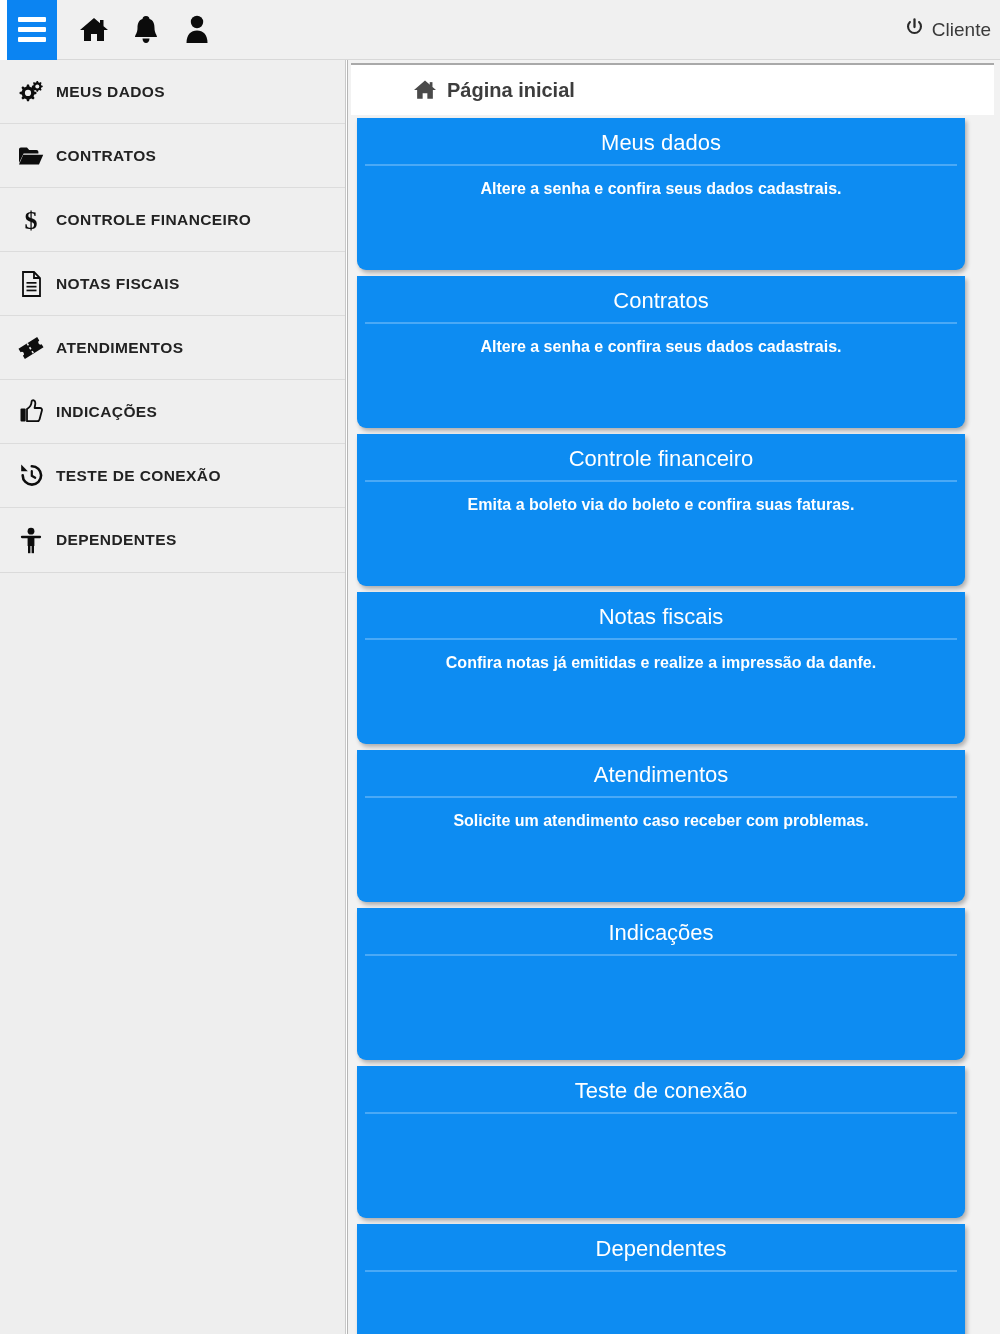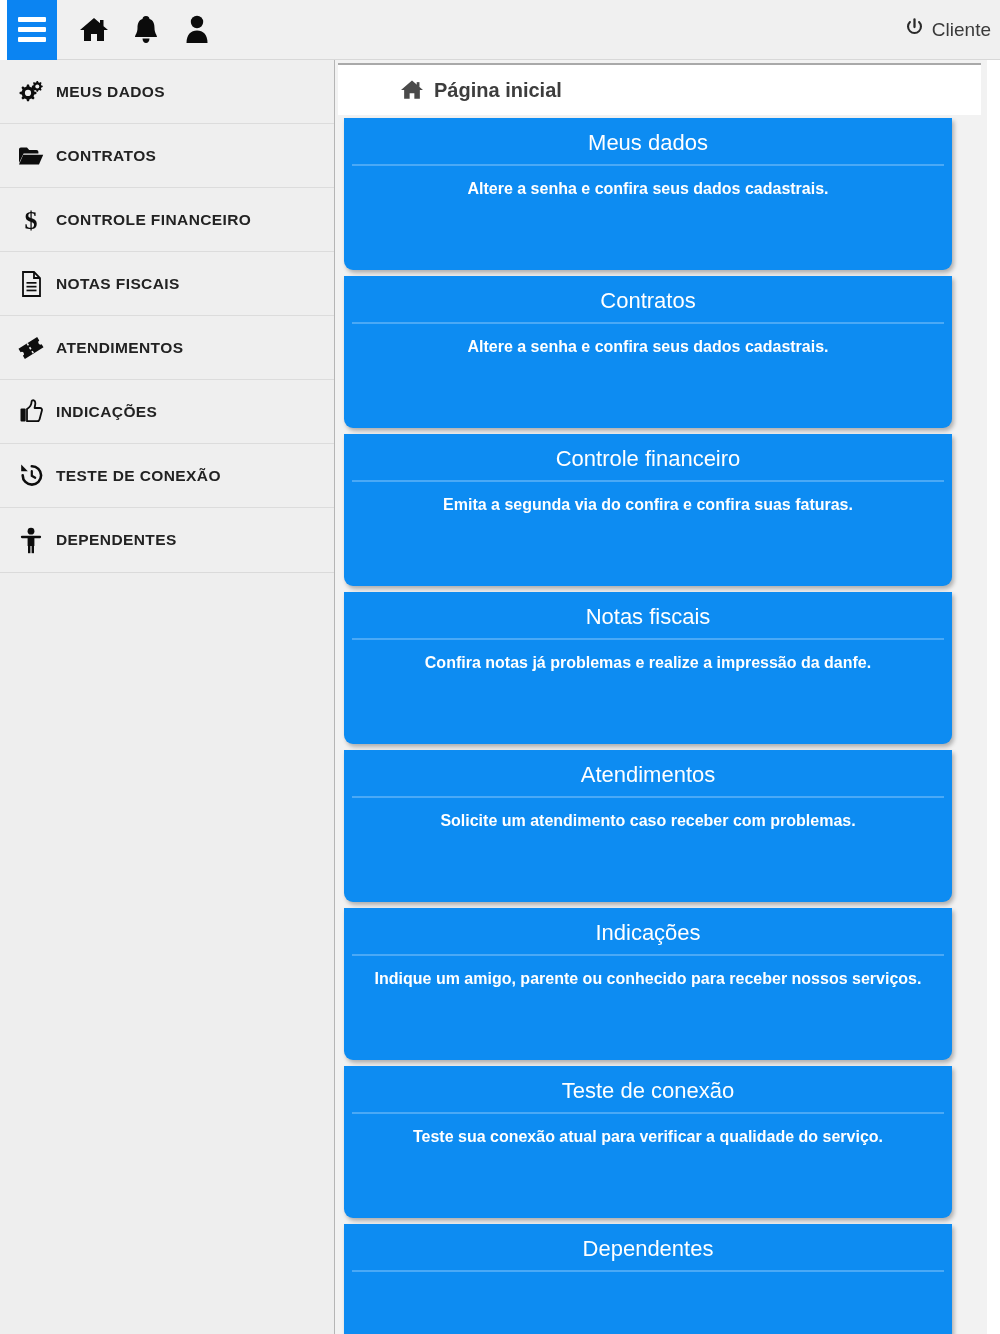--- a/index.html
+++ b/index.html
@@ -106,21 +106,21 @@
     font-size: 15.5px;
     letter-spacing: 0.4px;
     color: #222222;
     font-weight: 600;
     white-space: nowrap;
   }
 
   
   .content {
     position: absolute;
-    top: 60px; left: 334px;
+    top: 60px; left: 347px;
     width: 653px;
     height: 1274px;
     background: #f2f2f2;
     border-left: 1px solid #b5b5b5;
     overflow: hidden;
   }
   .breadcrumb {
     position: absolute;
     top: 3px; left: 3px;
     width: 643px;
@@ -335,41 +335,39 @@
       <div class="card-desc">Altere a senha e confira seus dados cadastrais.</div>
     </div>
 
     <div class="card">
       <div class="card-title">Contratos</div>
       <div class="card-desc">Altere a senha e confira seus dados cadastrais.</div>
     </div>
 
     <div class="card">
       <div class="card-title">Controle financeiro</div>
-      <div class="card-desc">Emita a segunda via do confira e confira suas faturas.</div>
+      <div class="card-desc">Emita a boleto via do boleto e confira suas faturas.</div>
     </div>
 
     <div class="card">
       <div class="card-title">Notas fiscais</div>
-      <div class="card-desc">Confira notas já problemas e realize a impressão da danfe.</div>
+      <div class="card-desc">Confira notas já emitidas e realize a impressão da danfe.</div>
     </div>
 
     <div class="card">
       <div class="card-title">Atendimentos</div>
       <div class="card-desc">Solicite um atendimento caso receber com problemas.</div>
     </div>
 
     <div class="card">
       <div class="card-title">Indicações</div>
-      <div class="card-desc">Indique um amigo, parente ou conhecido para receber nossos serviços.</div>
     </div>
 
     <div class="card">
       <div class="card-title">Teste de conexão</div>
-      <div class="card-desc">Teste sua conexão atual para verificar a qualidade do serviço.</div>
     </div>
 
     <div class="card">
       <div class="card-title">Dependentes</div>
     </div>
 
   </div>
 </div>
 
 </body></html>

